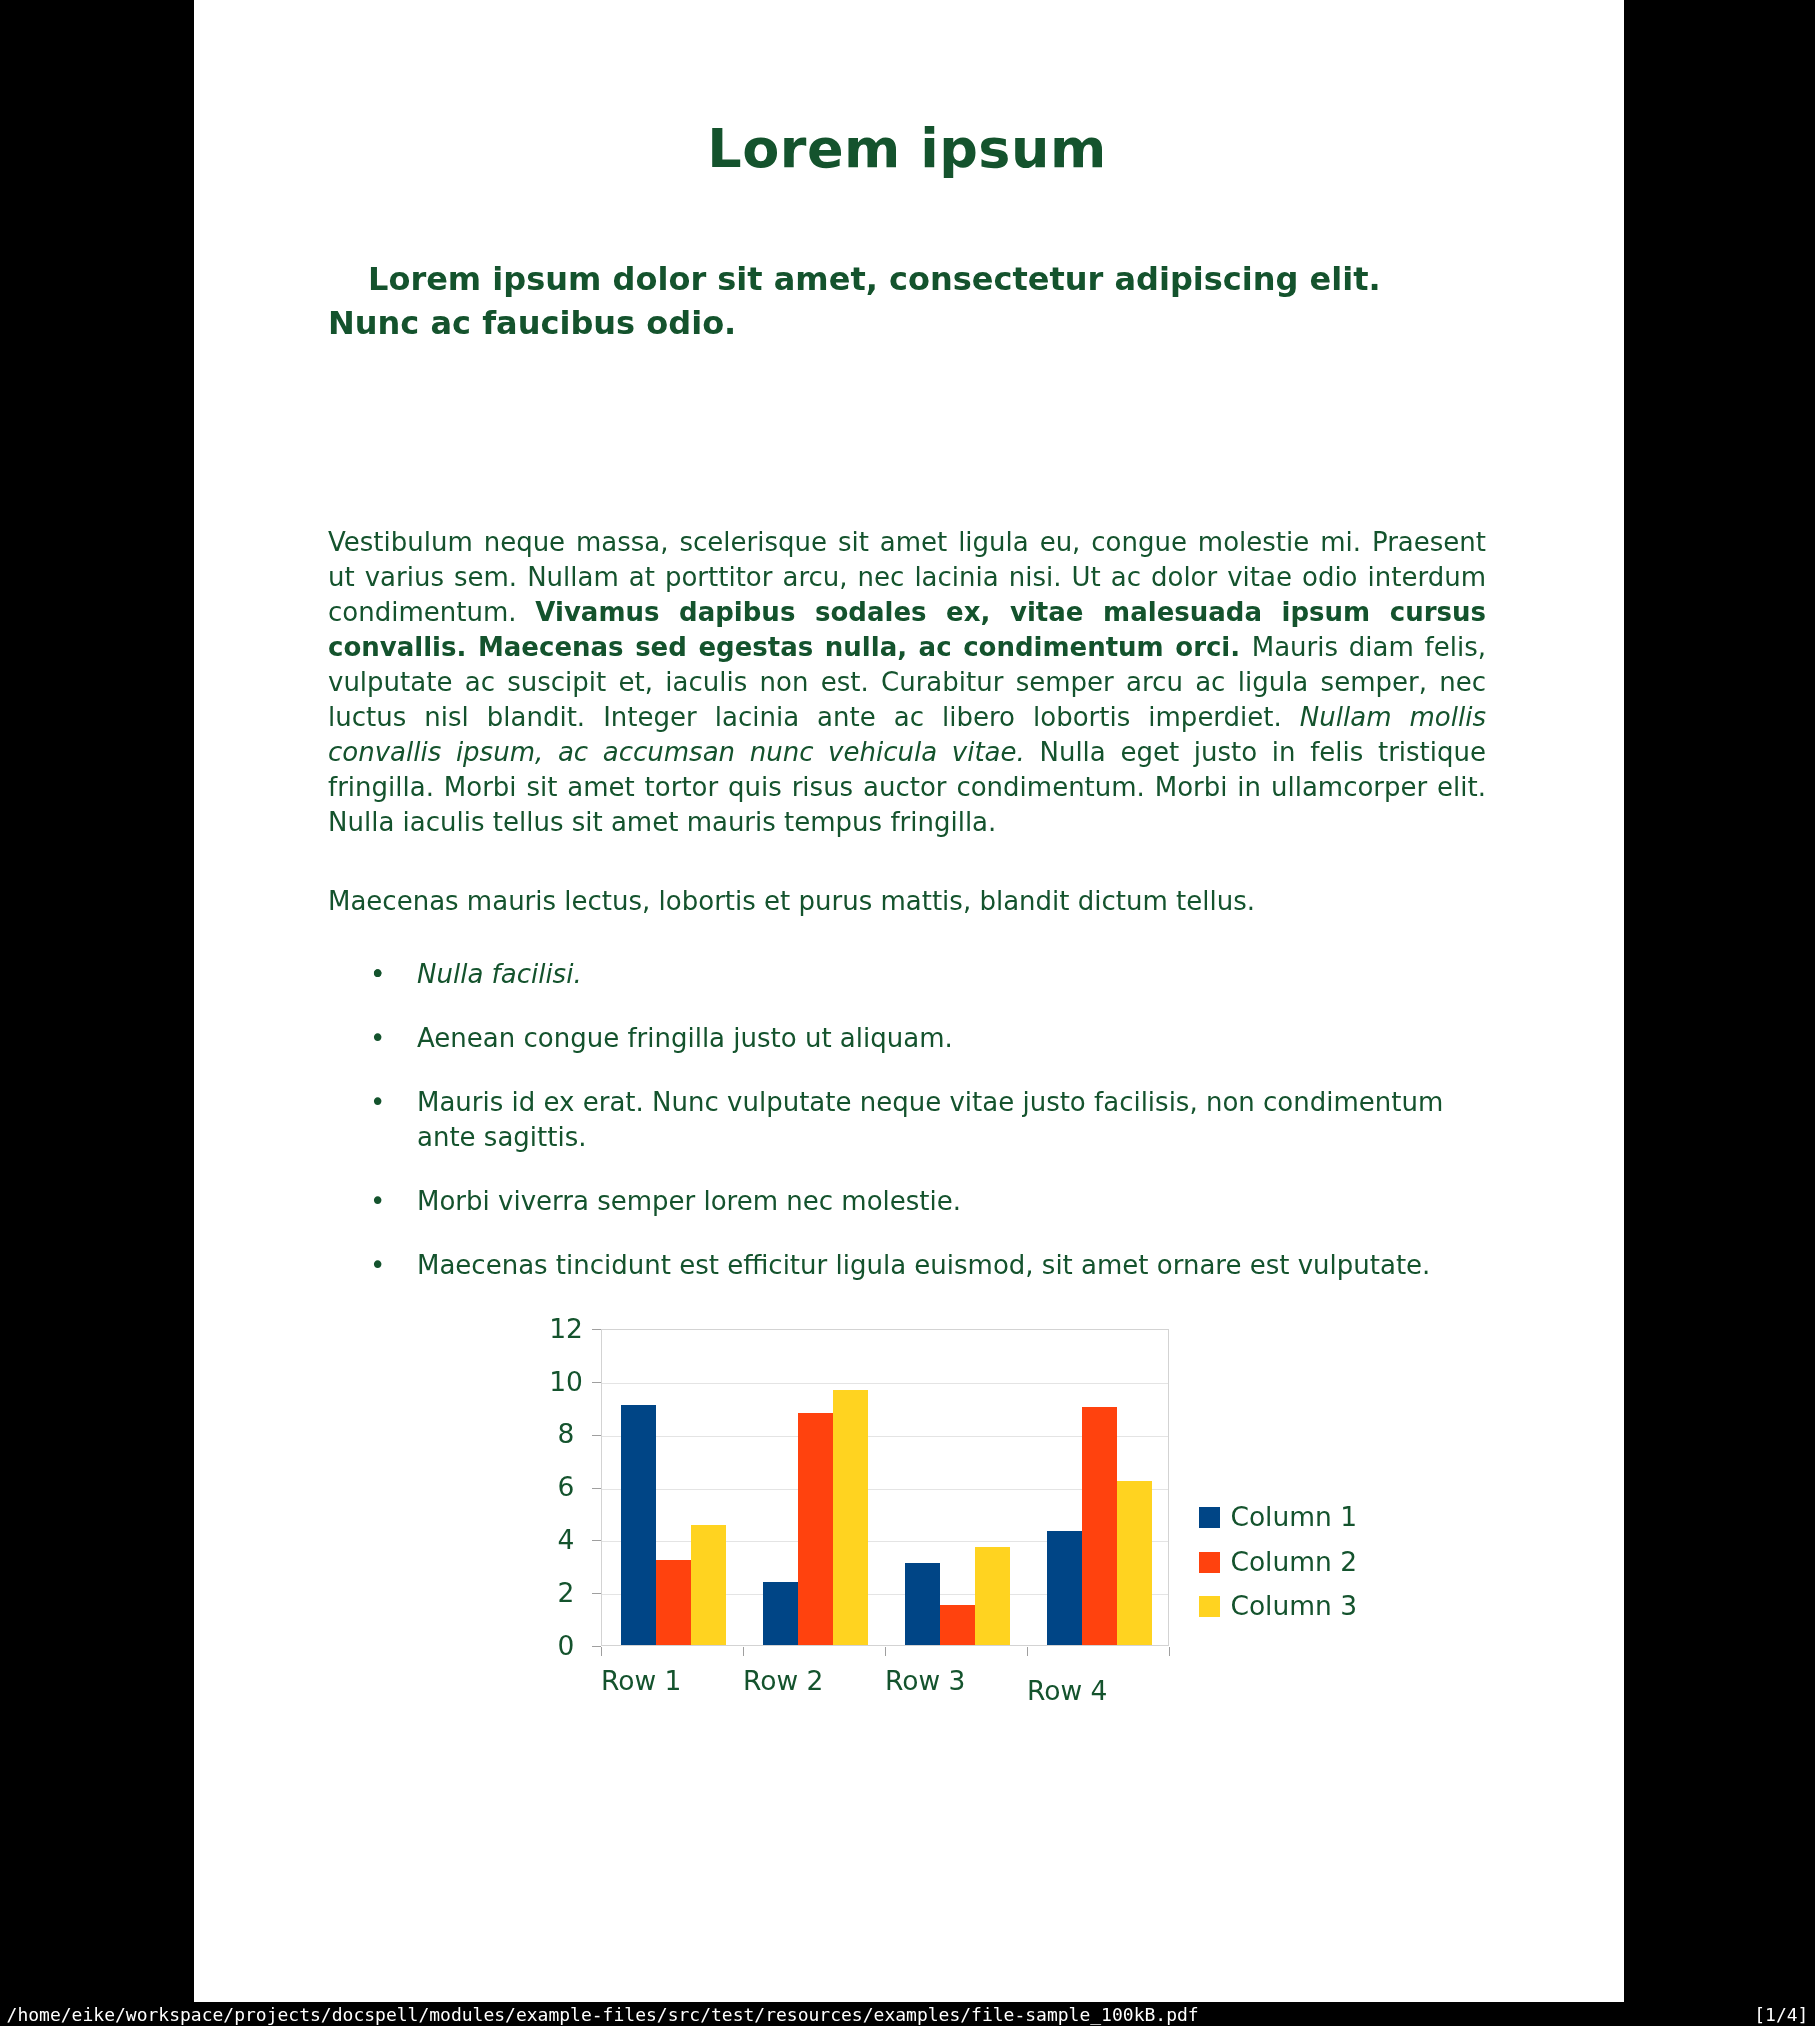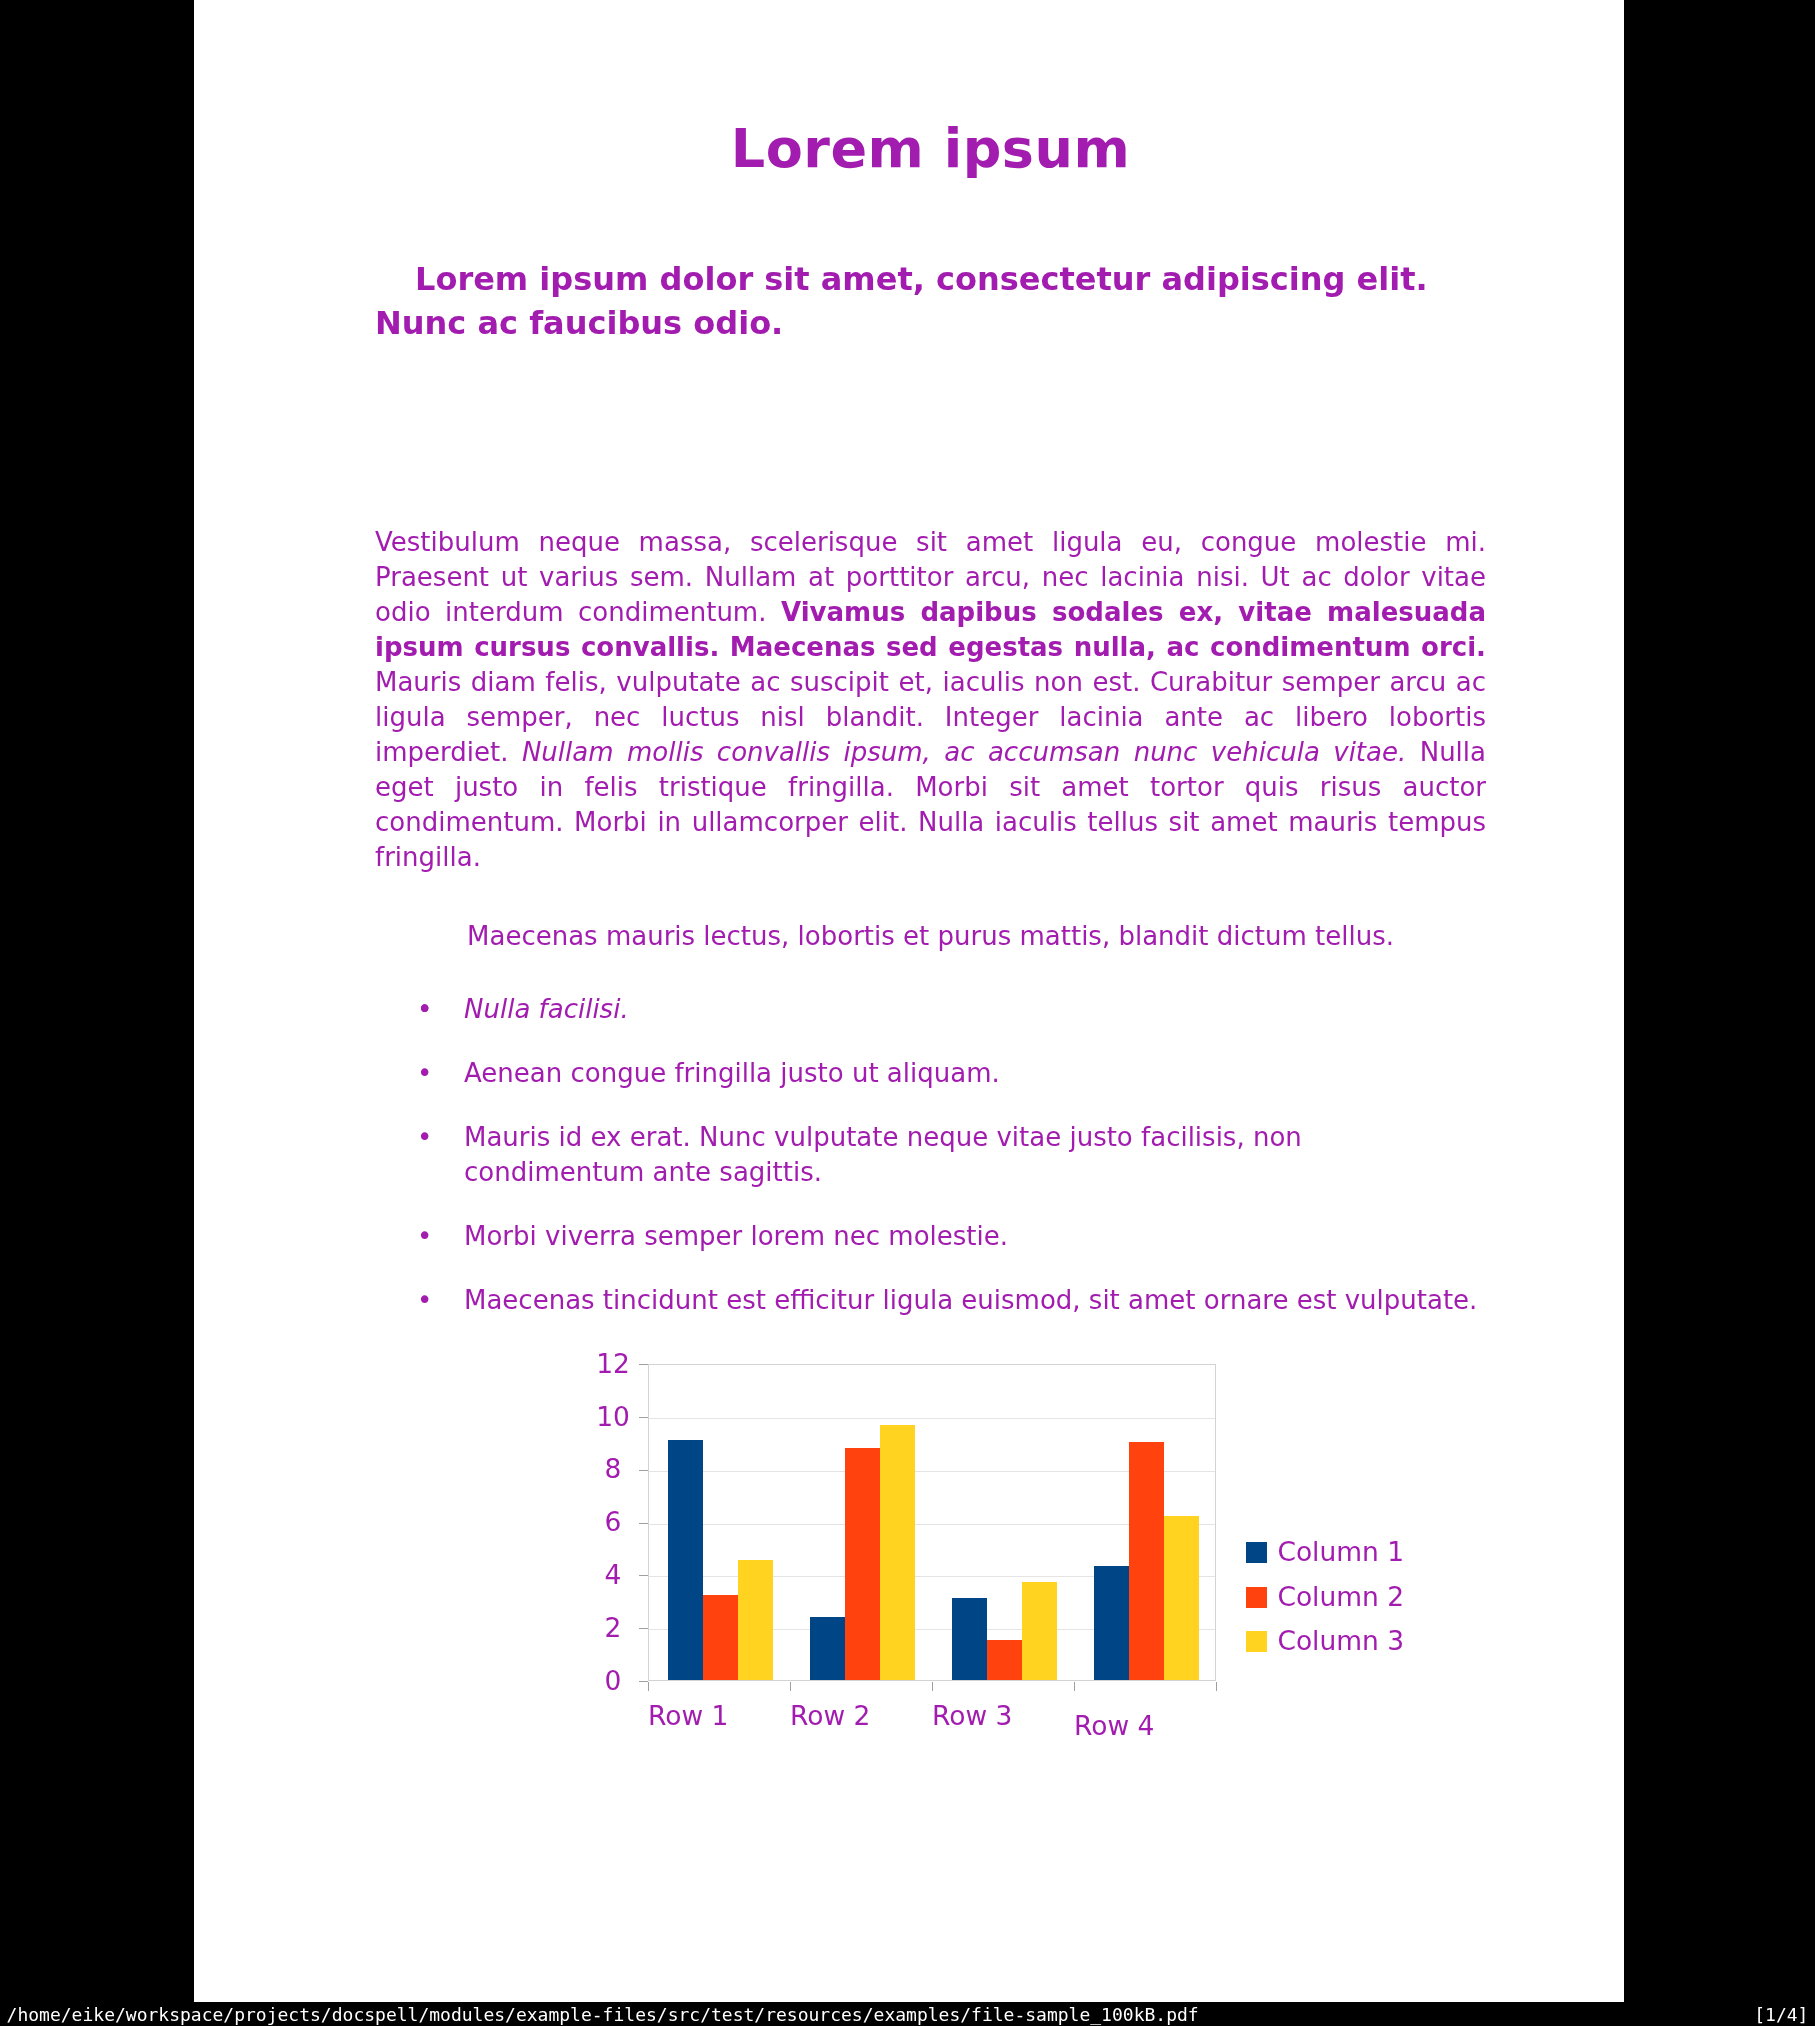--- a/index.html
+++ b/index.html
@@ -6,23 +6,22 @@
   html, body { background: #000; }
   body {
     width: 1815px; height: 2026px;
     position: relative;
     font-family: "DejaVu Sans", sans-serif;
     overflow: hidden;
   }
   .page {
     position: absolute; left: 194px; top: 0;
     width: 1430px; height: 2002px;
-    background: #ffffff; color: #a21caf;
+    background: #ffffff; color: #14532d;
     overflow: hidden;
-    padding-left: 47px;
   }
   .content { padding: 0 138px 0 134px; }
 
   .doc-title {
     margin-top: 119px;
     text-align: center;
     font-size: 54px; font-weight: bold; line-height: 59px;
     letter-spacing: 0.5px;
   }
   .doc-heading {
@@ -31,21 +30,21 @@
     text-indent: 40px;
     max-width: 1060px;
   }
   .para-1 {
     margin-top: 180px;
     font-size: 26px; line-height: 35px;
     text-align: justify;
   }
   .para-2 {
     margin-top: 44px;
-    font-size: 26px; line-height: 35px; text-align: center;
+    font-size: 26px; line-height: 35px;
   }
   ul.bullets {
     margin-top: 38px;
     list-style: none;
     font-size: 26px; line-height: 35px;
   }
   ul.bullets li {
     position: relative;
     padding-left: 89px;
     margin-bottom: 29px;

